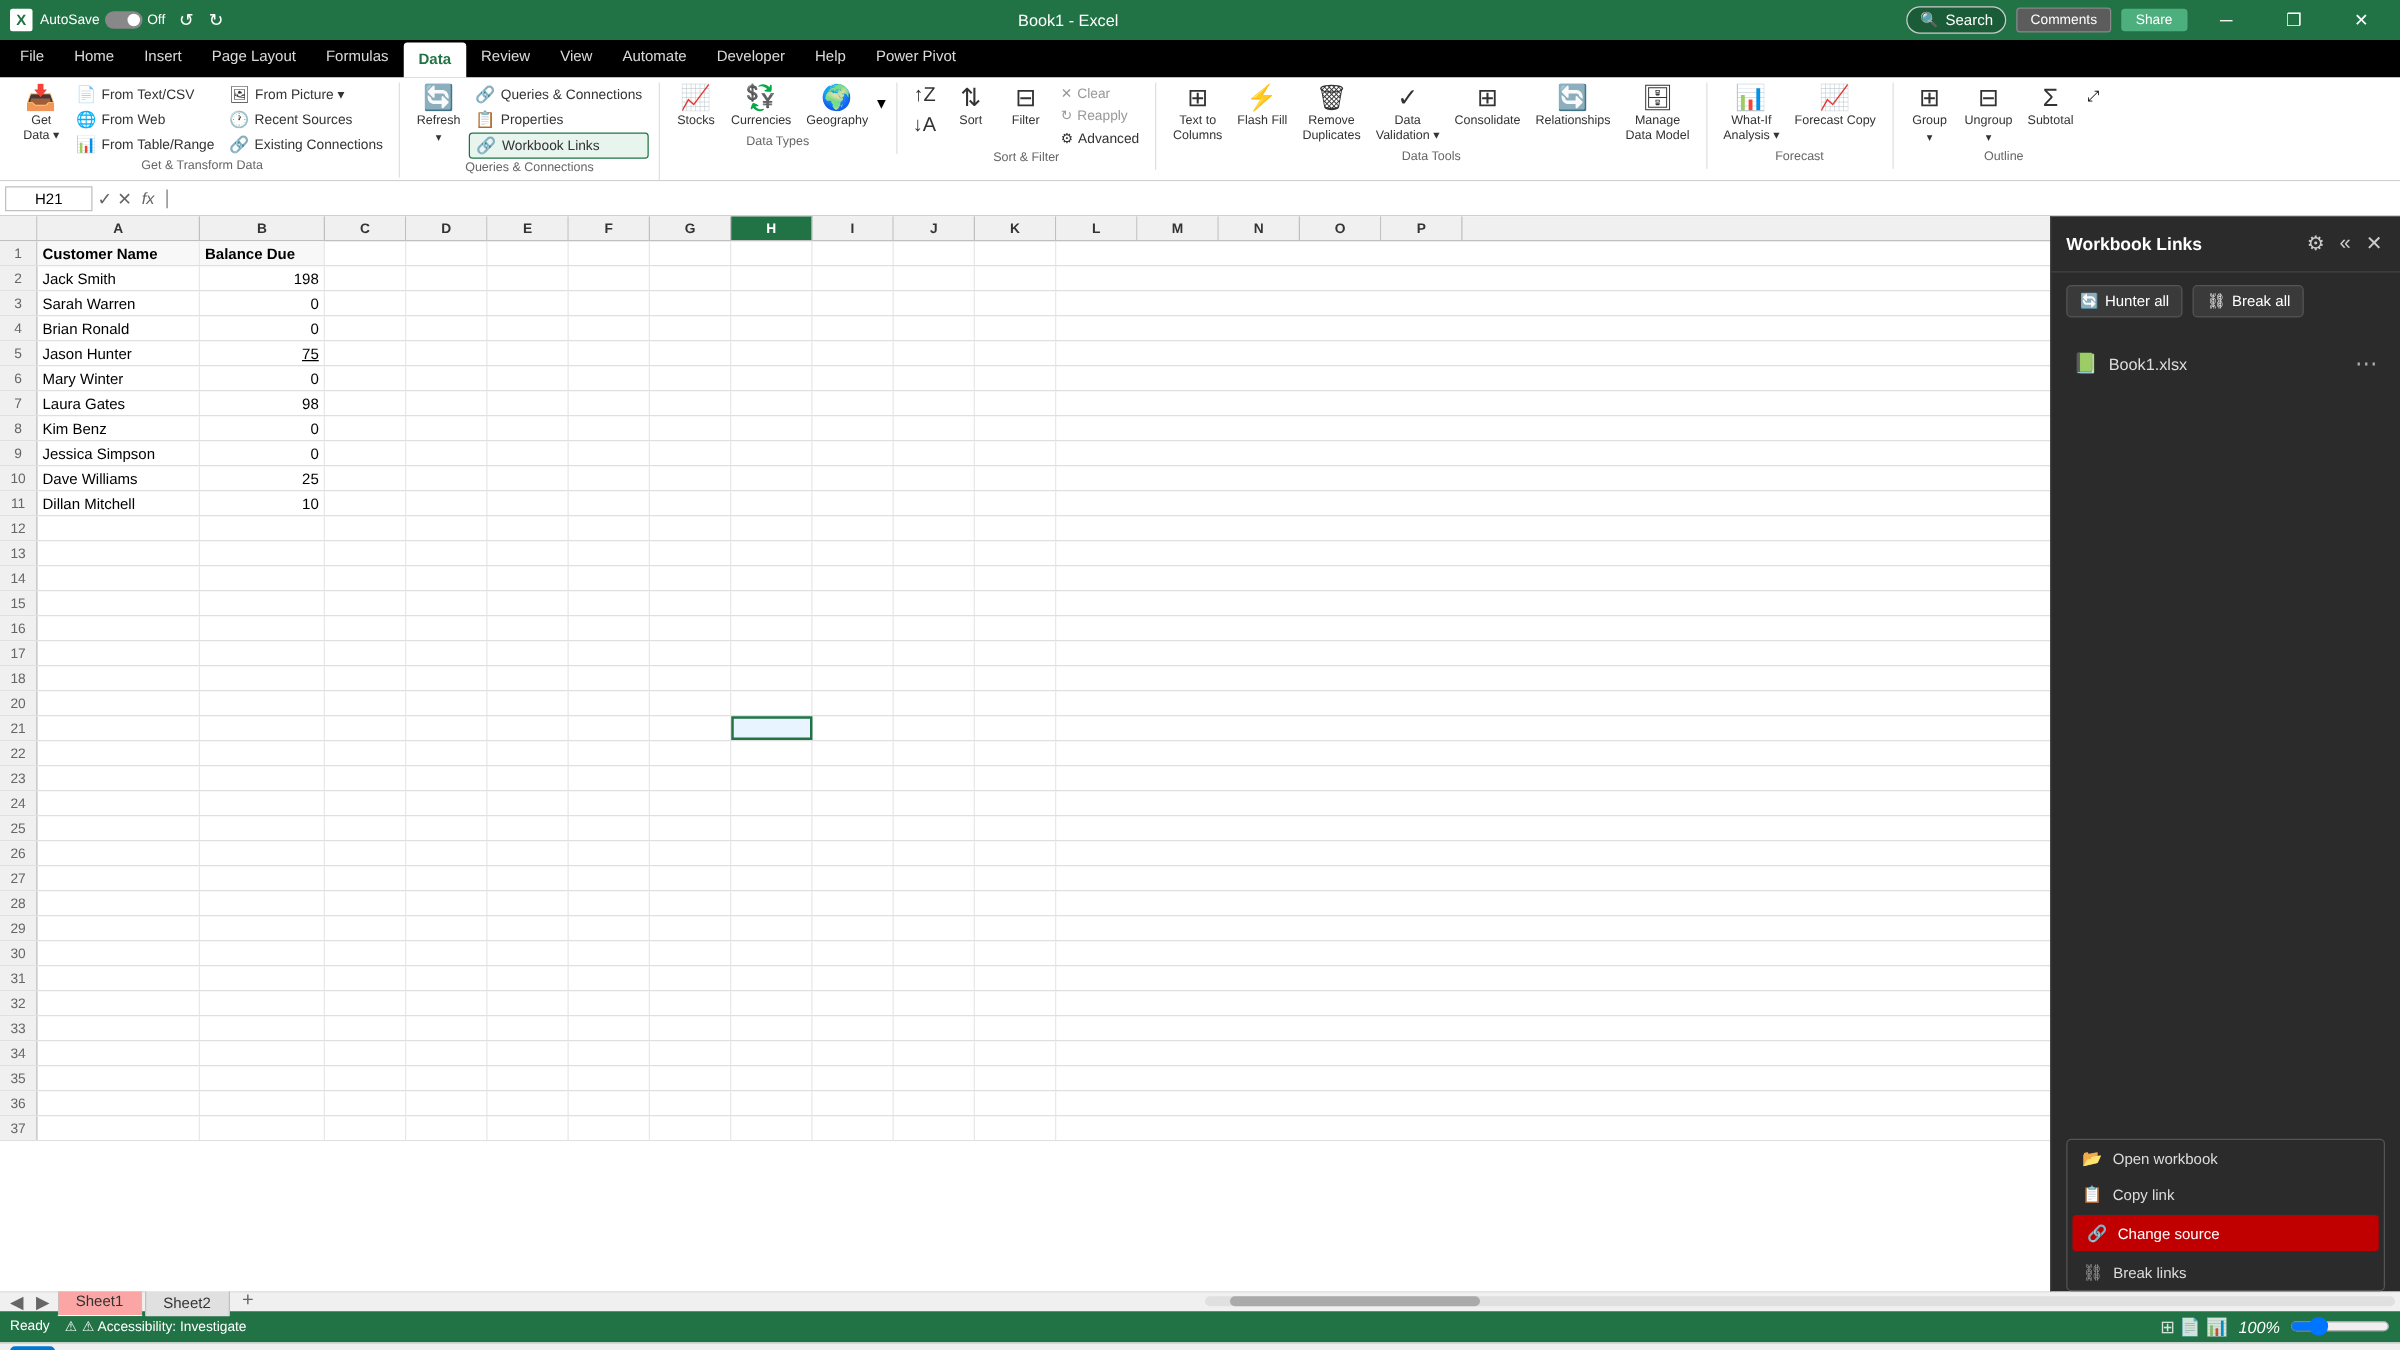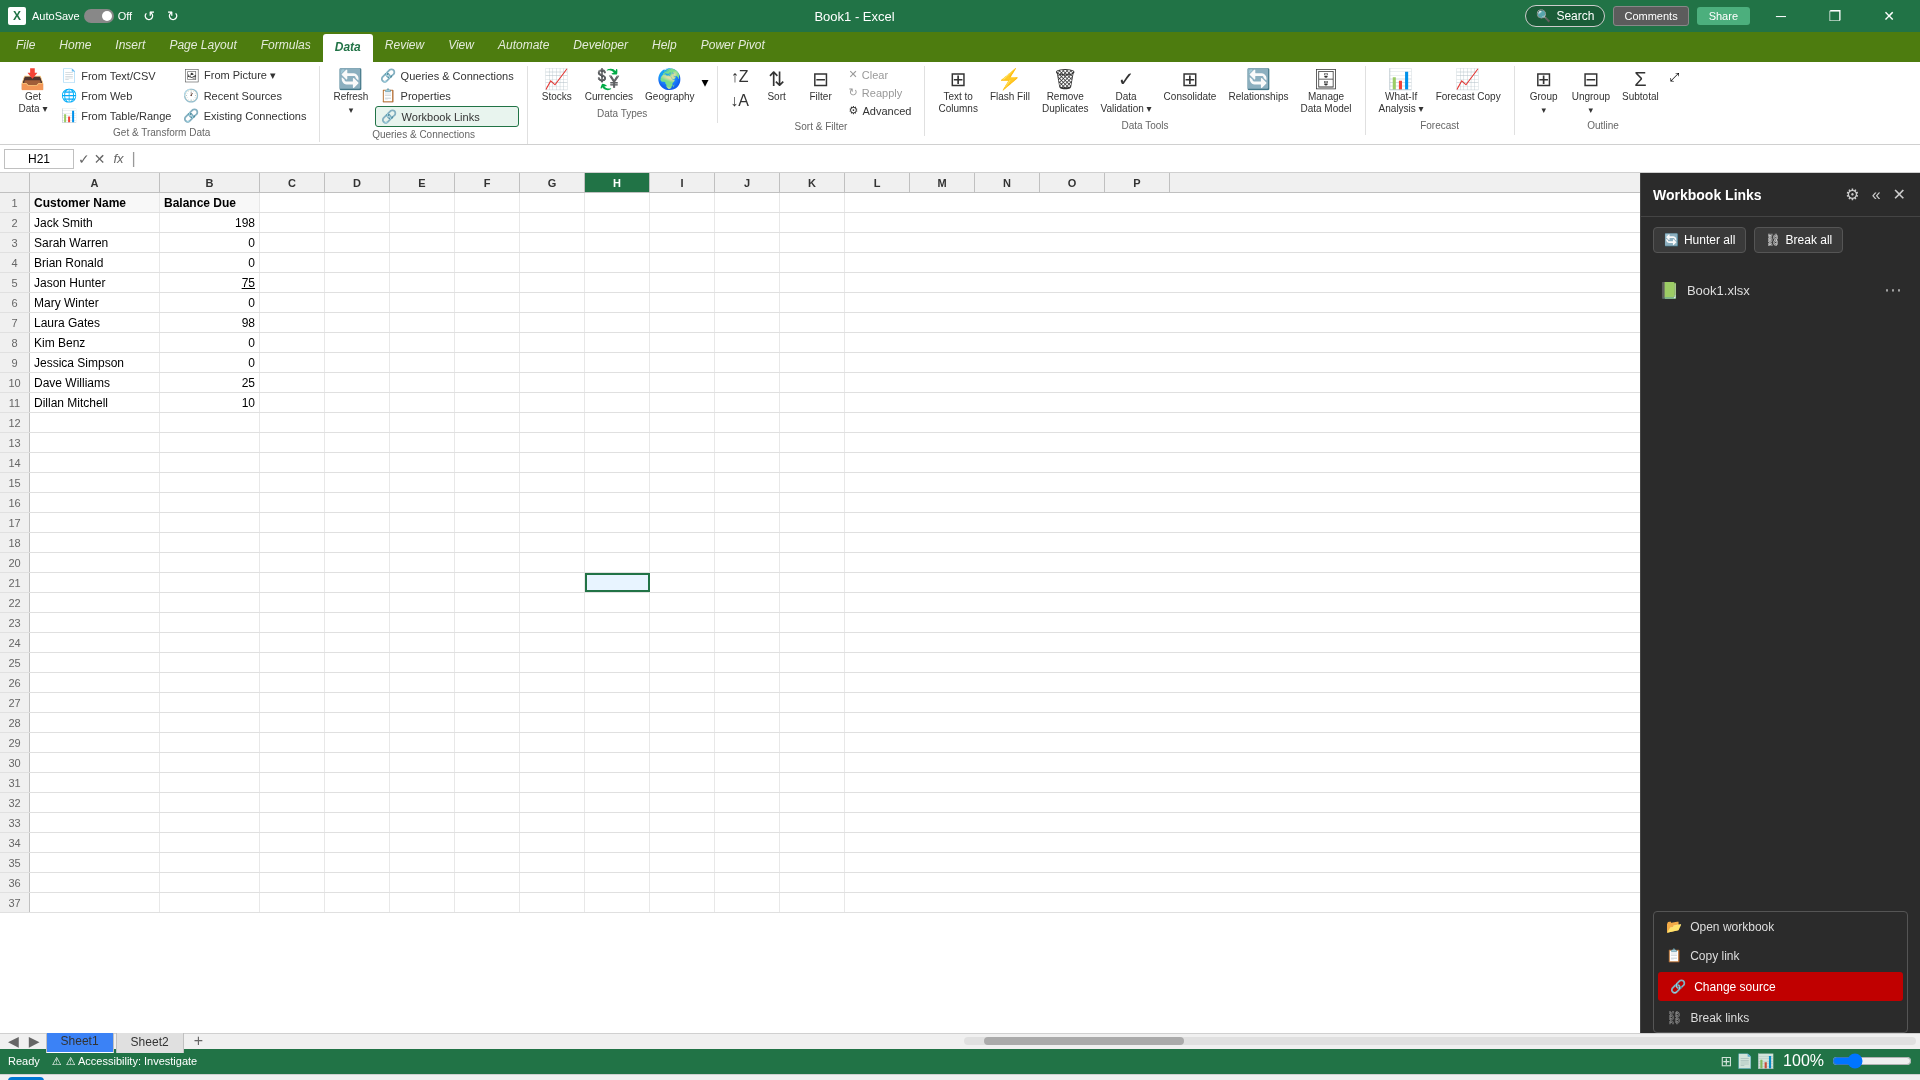--- a/index.html
+++ b/index.html
@@ -21,21 +21,21 @@
     .toggle-switch { width: 30px; height: 14px; background: #888; border-radius: 7px; position: relative; cursor: pointer; }
     .toggle-switch::after { content: ''; position: absolute; width: 10px; height: 10px; background: white; border-radius: 50%; top: 2px; right: 2px; }
     .title-bar-title { flex: 1; text-align: center; font-size: 13px; font-weight: 400; }
     .title-bar-right { display: flex; align-items: center; gap: 8px; }
     .title-btn { width: 46px; height: 32px; display: flex; align-items: center; justify-content: center; cursor: pointer; font-size: 14px; }
     .undo-btns { display: flex; gap: 2px; }
     .undo-btn { padding: 2px 5px; cursor: pointer; font-size: 14px; color: white; }
 
     
     .ribbon { background: #ffffff; border-bottom: 1px solid #d0d0d0; }
-    .ribbon-tabs { display: flex; background: #4d7c0f; padding: 0 4px; font-style: italic; }
+    .ribbon-tabs { display: flex; background: #000000; padding: 0 4px; }
     .ribbon-tab {
       padding: 6px 12px;
       cursor: pointer;
       font-size: 12px;
       color: rgba(255,255,255,0.85);
     }
     .ribbon-tab.active { background: #ffffff; color: #217346; font-weight: 600; border-radius: 3px 3px 0 0; margin-top: 2px; padding-bottom: 8px; }
     .ribbon-content { display: flex; padding: 4px 4px 0; background: #fff; align-items: flex-start; gap: 0; }
     .ribbon-group {
       display: flex;
@@ -247,38 +247,38 @@
     .sheet-tab {
       padding: 4px 14px;
       border: 1px solid #c0c0c0;
       border-bottom: none;
       background: #e0e0e0;
       cursor: pointer;
       font-size: 12px;
       border-radius: 3px 3px 0 0;
       color: #333;
     }
-    .sheet-tab.active { background: #3b82f6; border-bottom: 1px solid #fff; font-weight: 500; }
+    .sheet-tab.active { background: #fca5a5; border-bottom: 1px solid #fff; font-weight: 500; }
     .sheet-tab-add { padding: 2px 8px; cursor: pointer; font-size: 16px; color: #666; }
 
     
     .status-bar {
       height: 26px;
       background: #217346;
       display: flex;
       align-items: center;
       padding: 0 8px;
       color: white;
       font-size: 11px;
       gap: 12px;
     }
     .status-right { margin-left: auto; display: flex; align-items: center; gap: 8px; }
     .status-view-btns { display: flex; gap: 4px; }
     .status-view-btn { font-size: 14px; cursor: pointer; opacity: 0.8; }
-    .status-zoom { font-size: 16px; }
+    .status-zoom { font-size: 13px; font-style: italic; }
 
     
     .taskbar {
       height: 40px;
       background: #f0f0f0;
       display: flex;
       align-items: center;
       padding: 0 8px;
       gap: 4px;
       border-top: 1px solid #d0d0d0;

